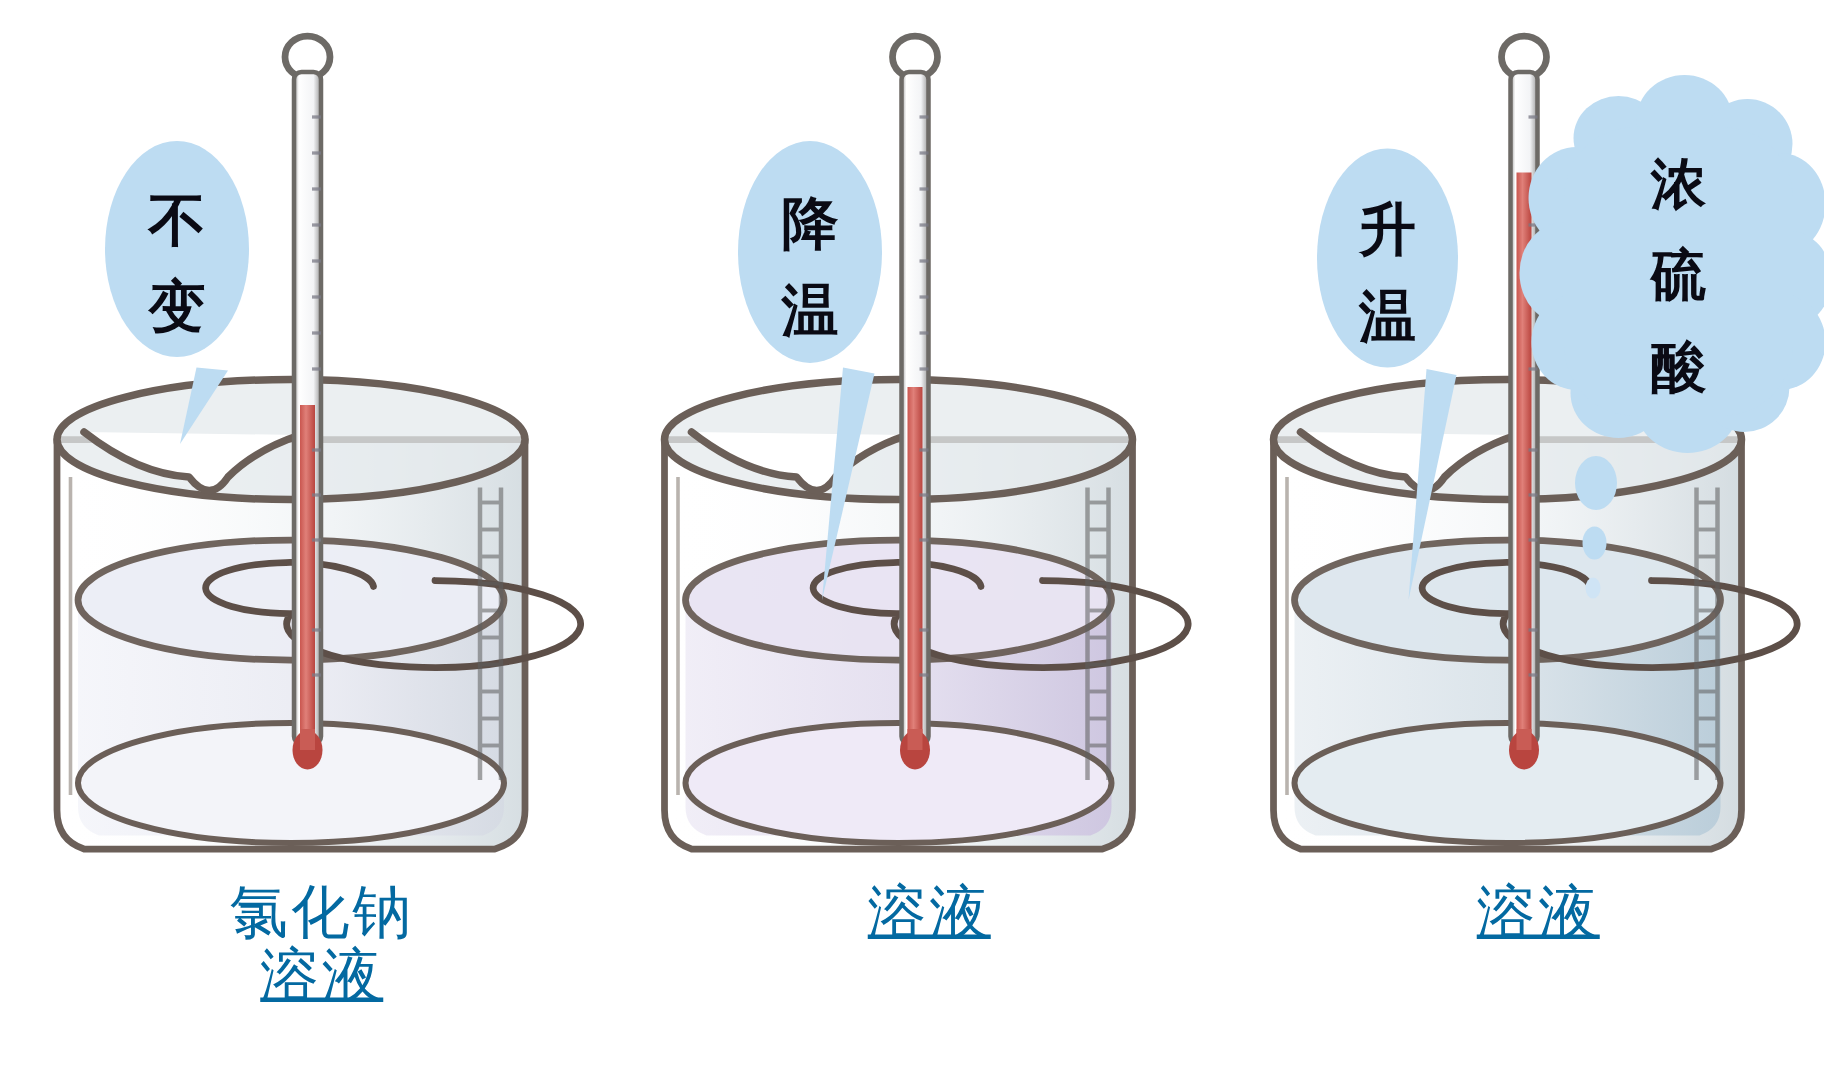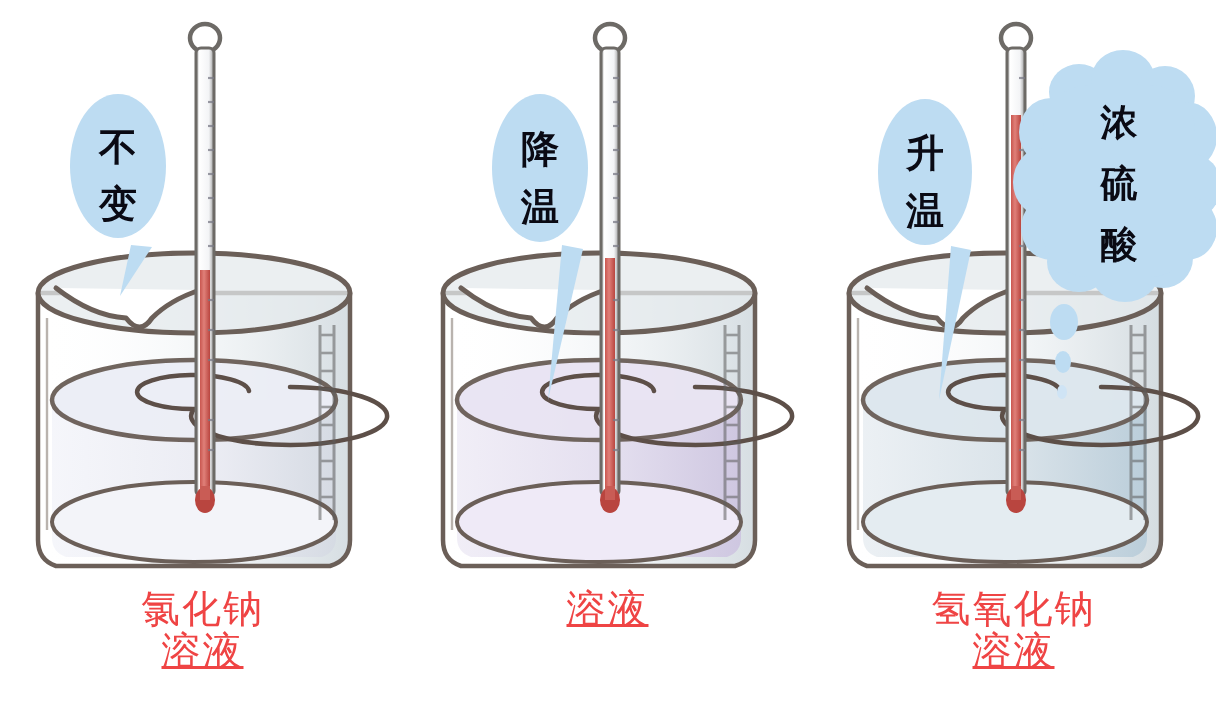--- a/index.html
+++ b/index.html
@@ -14,28 +14,28 @@
   #stage{position:absolute;left:0;top:0;width:1216px;height:718px;}
   .panel{position:absolute;top:0;width:405px;height:718px;}
   #panel-0{left:0;}
   #panel-1{left:405px;}
   #panel-2{left:811px;}
 
   svg.art{position:absolute;left:0;top:0;width:405px;height:718px;overflow:visible;}
 
   .caption{
     position:absolute;
-    left:0;width:405px;
+    left:12px;width:405px;
     top:588px;
     text-align:center;
     line-height:1.08;
     font-family:"DejaVu Sans","Liberation Sans",sans-serif;
     font-size:39px;
     font-weight:500;
-    color:#ef4444;
+    color:#0369a1;
     letter-spacing:2px;
     text-shadow:0 1px 0 rgba(255,255,255,.6);
   }
   .caption .l2{display:block;text-decoration:underline;}
 
   .bubble-text{
     font-family:"DejaVu Sans","Liberation Sans",sans-serif;
     font-size:38px;
     font-weight:700;
     fill:#0a0a14;
@@ -340,18 +340,17 @@
         <text class="cloud-text" x="308" y="196">硫</text>
         <text class="cloud-text" x="308" y="257">酸</text>
 
         <ellipse cx="253" cy="322" rx="14" ry="18" fill="#bddcf2"></ellipse>
         <ellipse cx="252" cy="362" rx="8" ry="11" fill="#bddcf2"></ellipse>
         <ellipse cx="251" cy="392" rx="5" ry="7" fill="#cfe4f5"></ellipse>
       </g>
     </svg>
 
     <div class="caption">
-      <span>氢氧化钠</span>
       <span class="l2">溶液</span>
     </div>
   </div>
 
 </div>
 
 </body></html>

